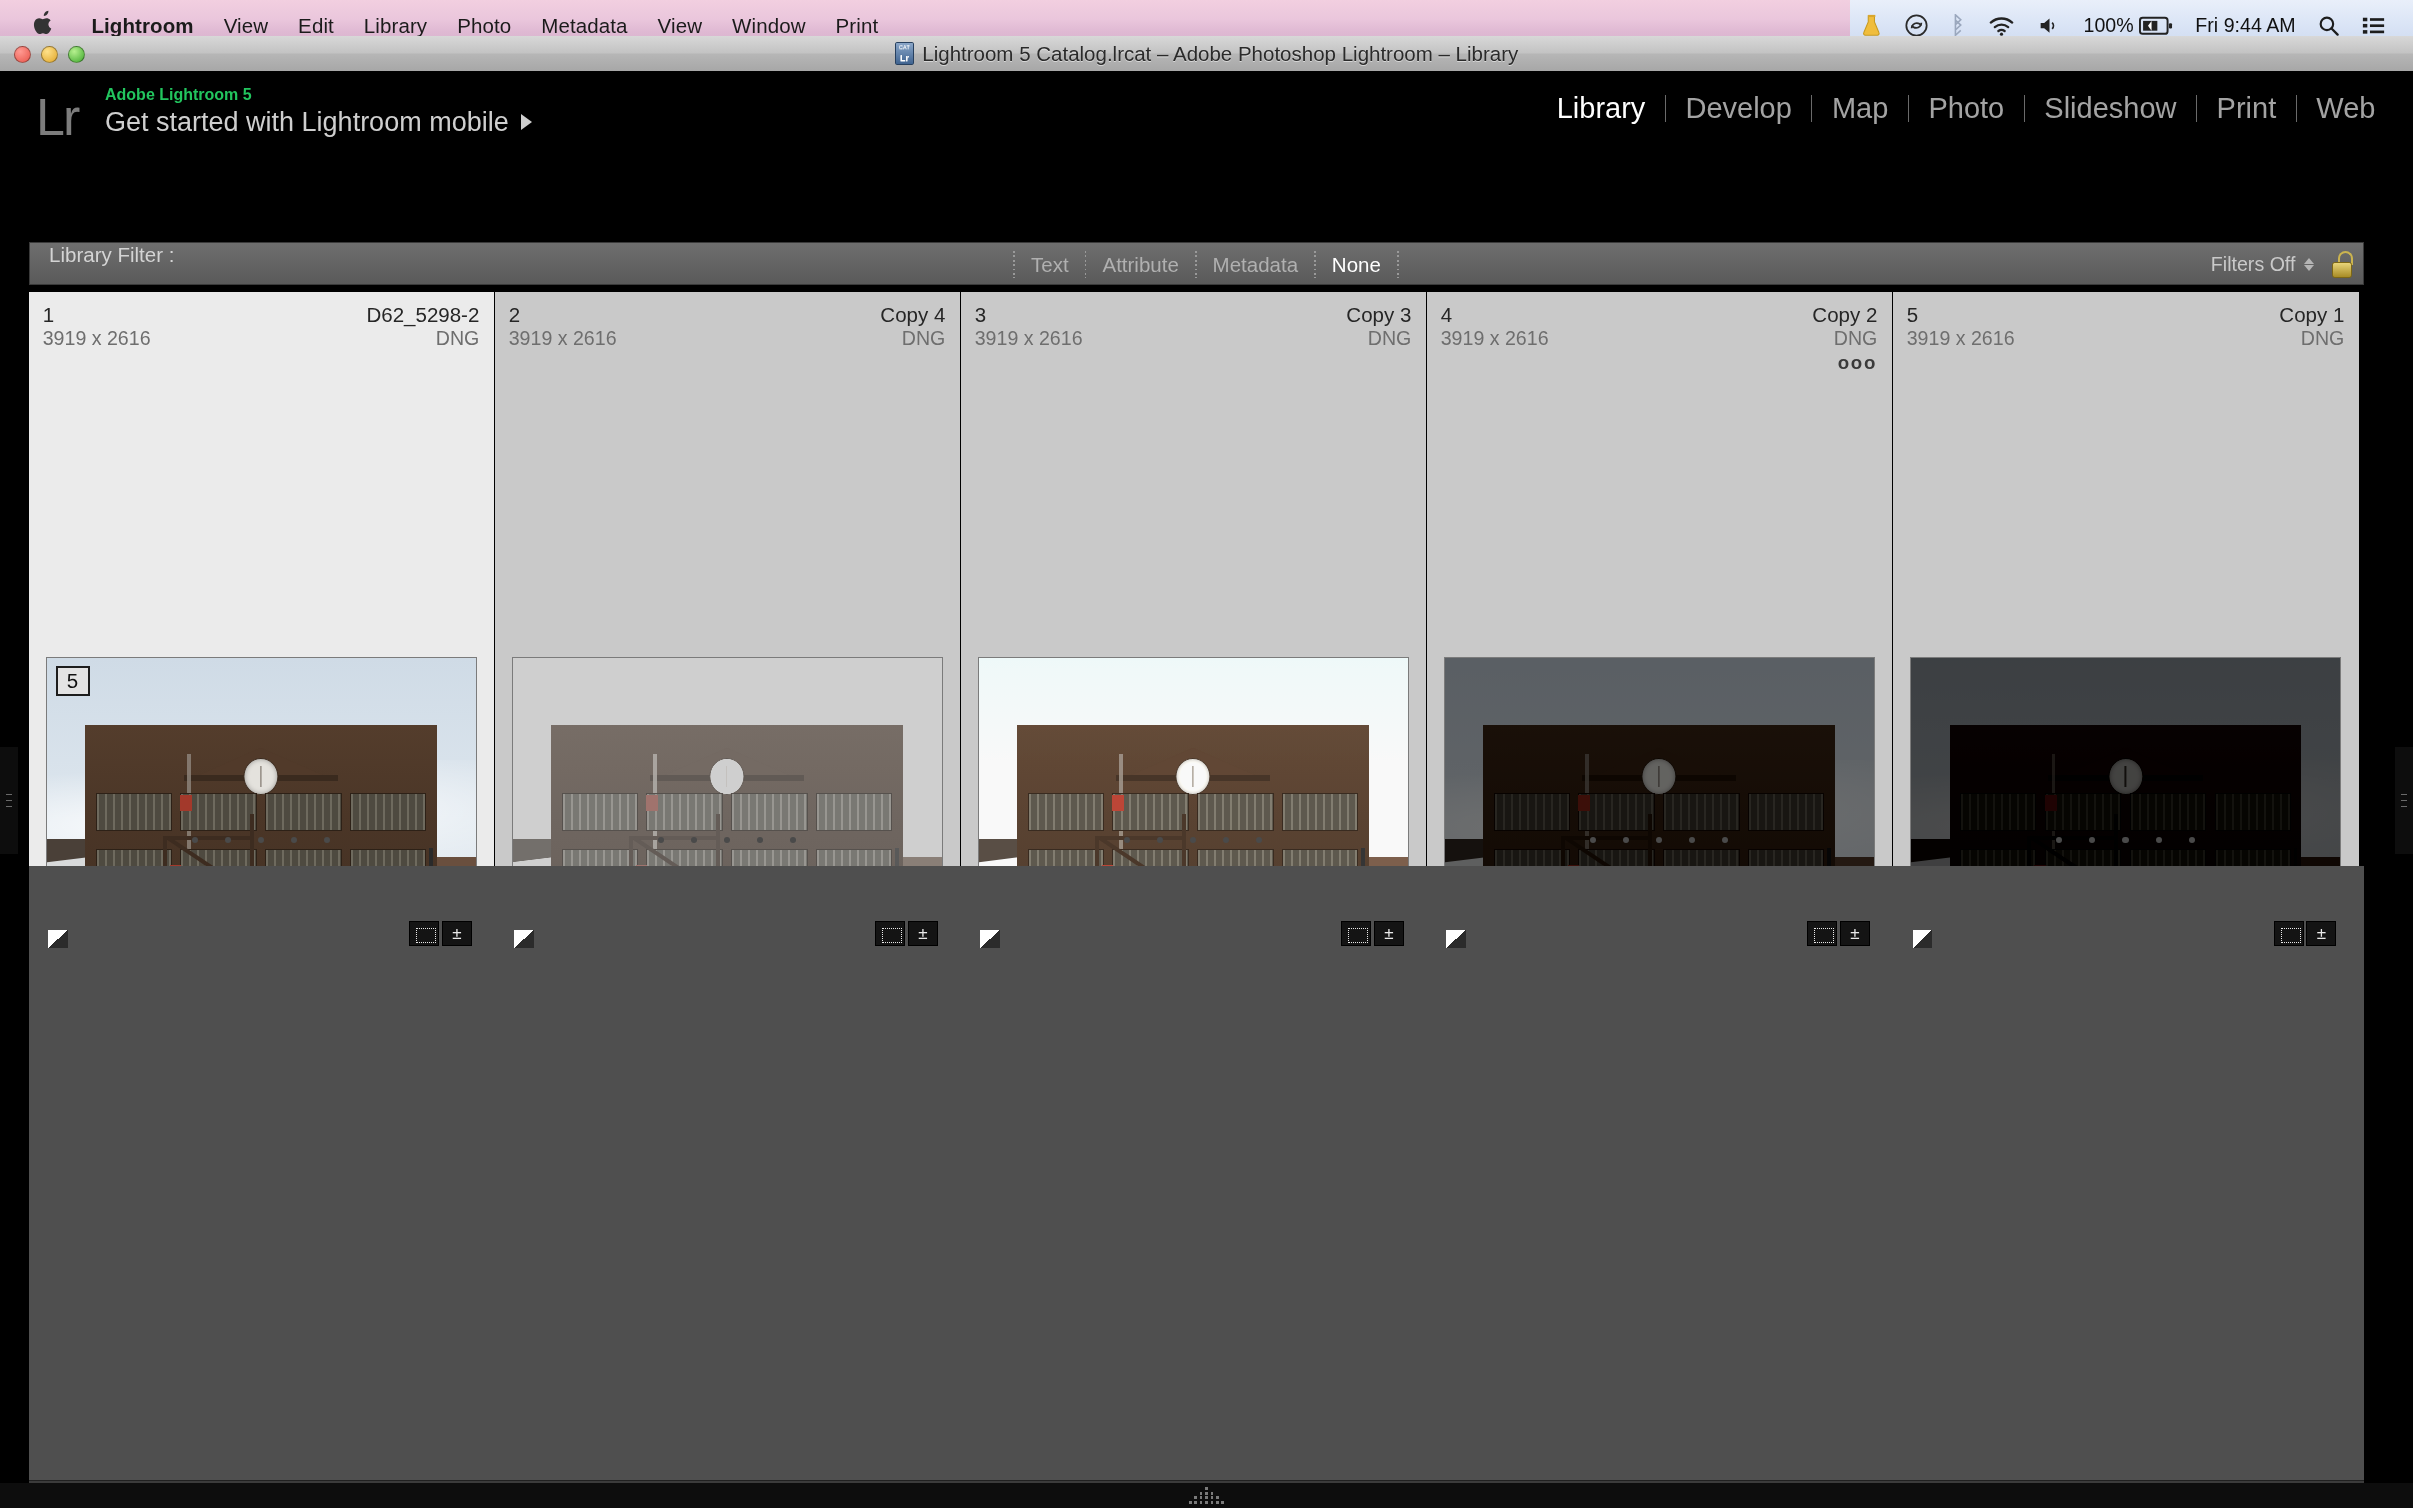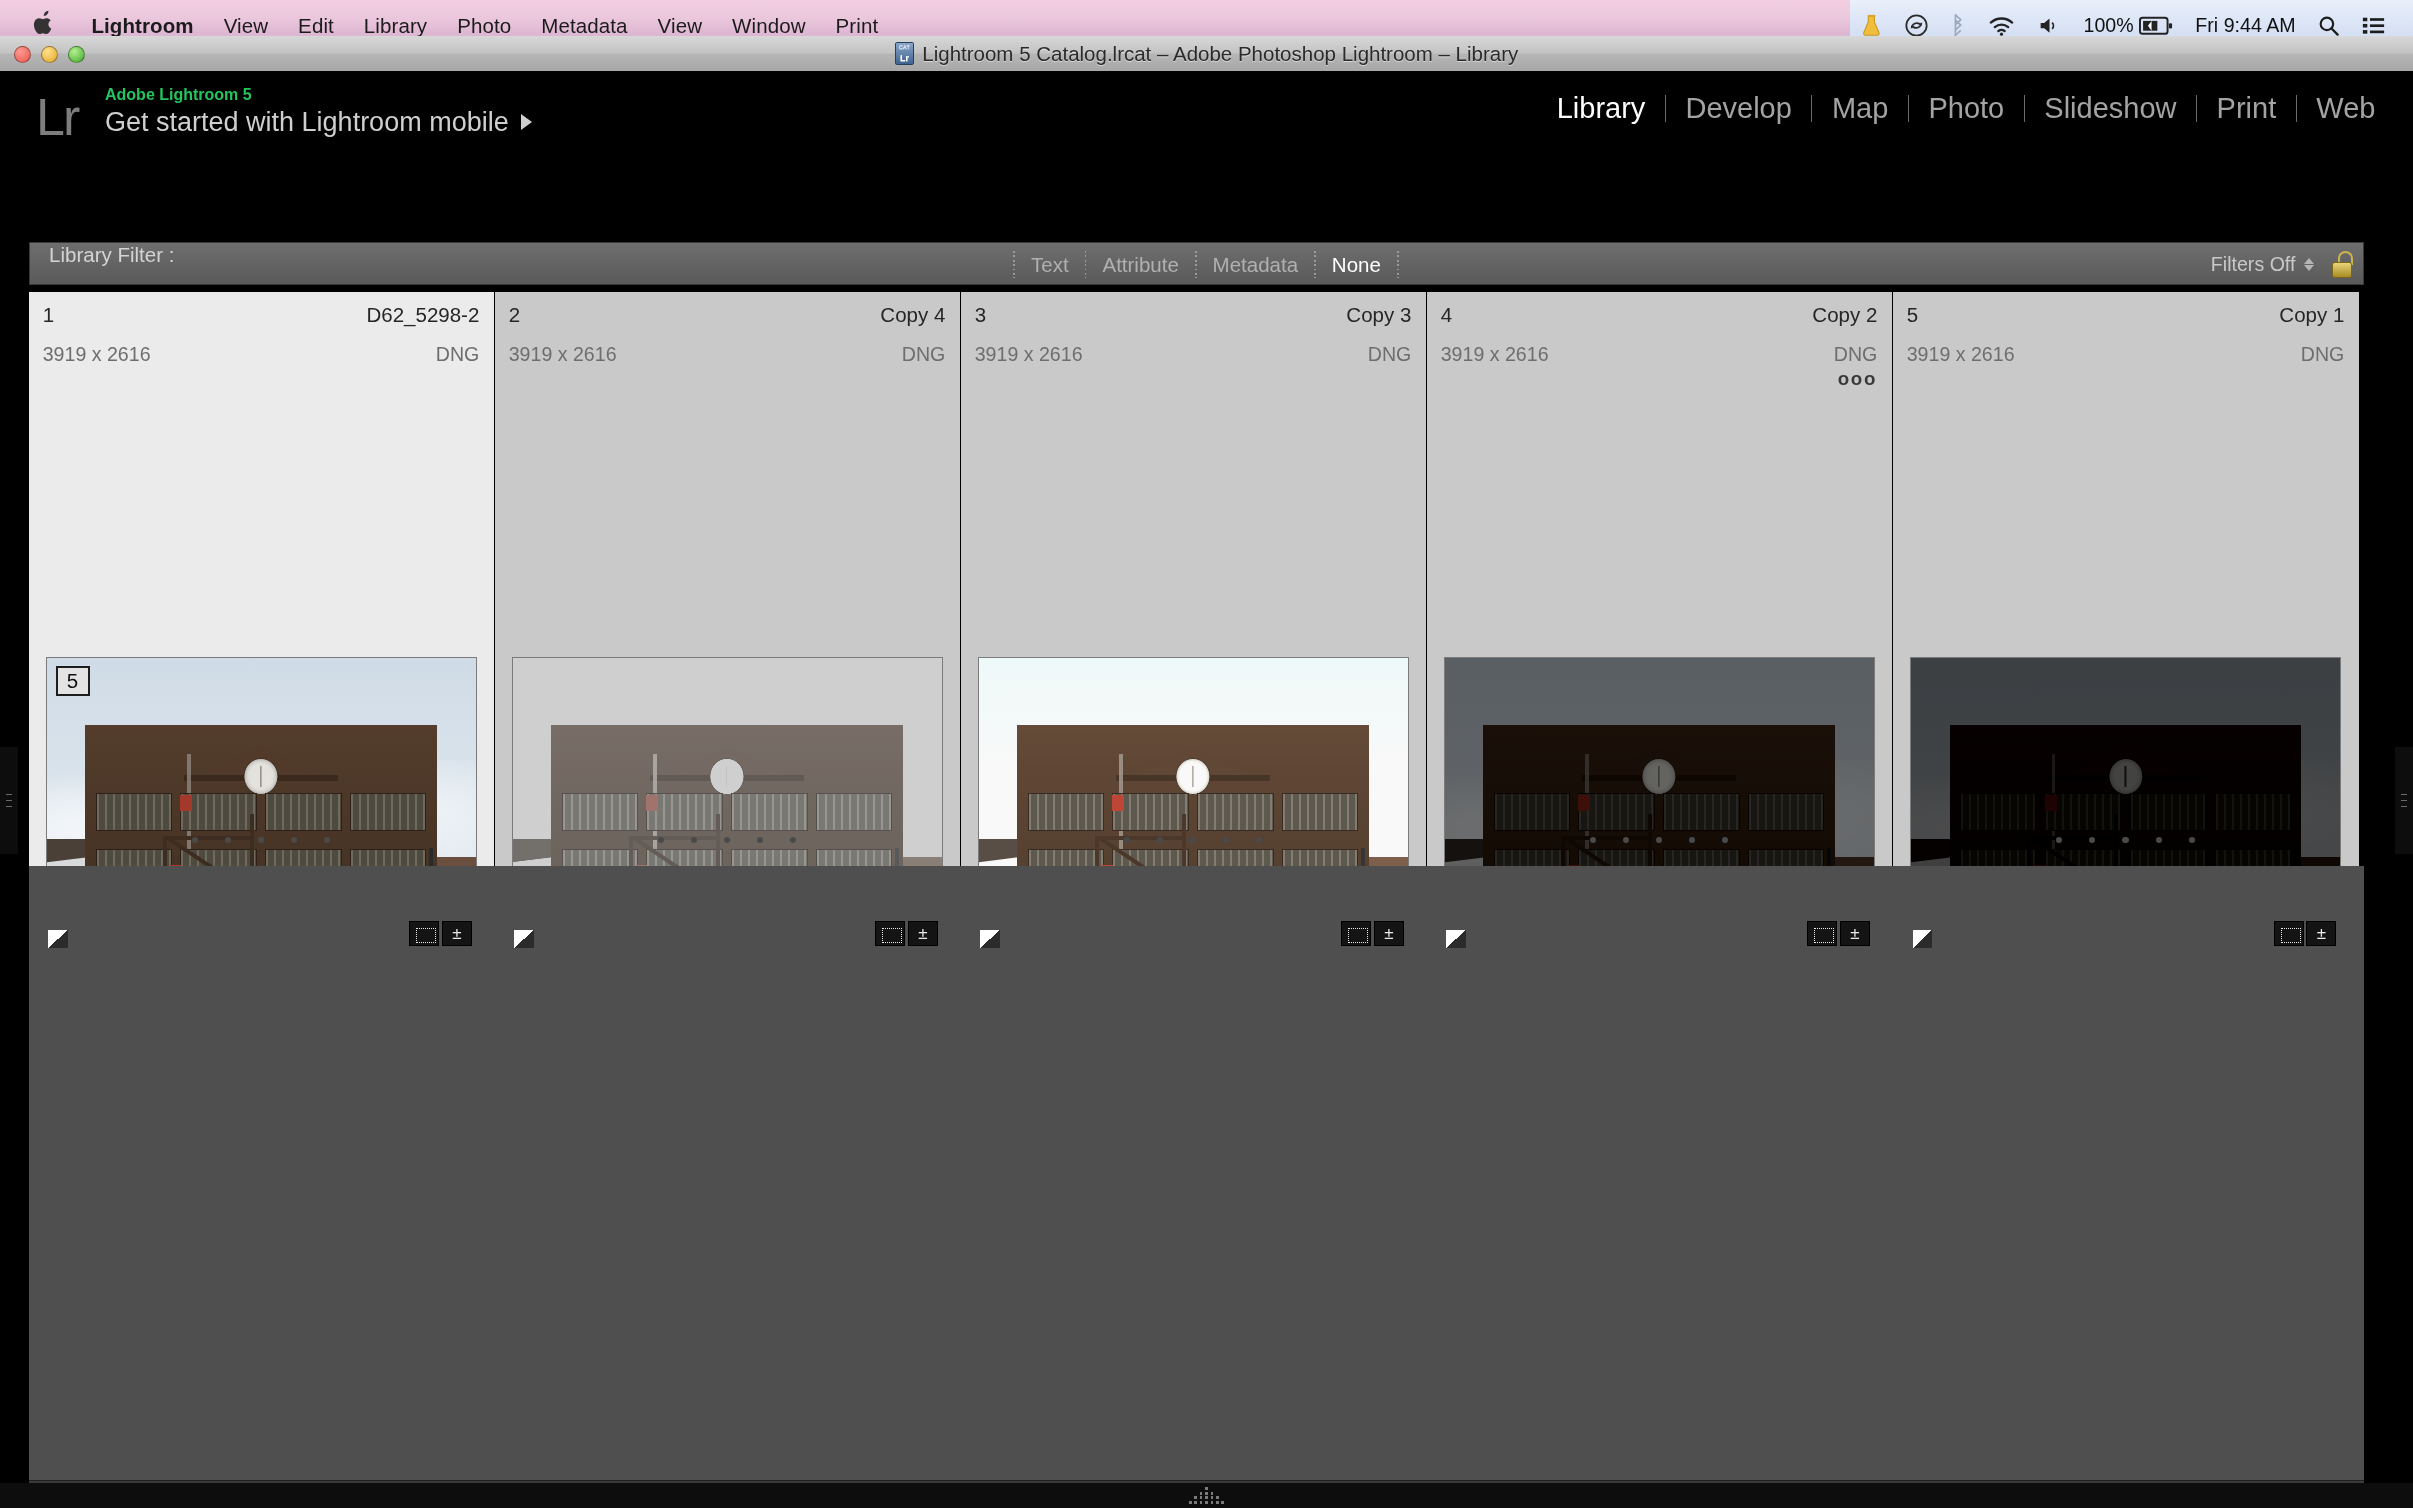--- a/index.html
+++ b/index.html
@@ -91,21 +91,21 @@
   .gridarea{ position:absolute; left:28.5px; top:221px; width:2335px; height:574px; background:#000; display:flex; }
   .cell{ width:466px; height:574px; background:#c9c9c9; position:relative;
      border-right:1.8px solid #000; }
   .cell.selected{ background:#ebebeb; }
   .cell:last-child{ border-right:none; }
   .cell-hdr{ position:absolute; top:0; left:0; right:0; padding:10.7px 14.2px 0 14.2px; }
   .hdr-row{ display:flex; justify-content:space-between; align-items:baseline; }
   .hdr-idx{ font-size:20.5px; color:#262626; }
   .hdr-name{ font-size:20.5px; color:#262626; }
   .hdr-dim{ font-size:19.6px; color:#6e6e6e; }
-  .hdr-fmt{ font-size:19.6px; color:#6e6e6e;margin-top:16px; }
+  .hdr-fmt{ font-size:19.6px; color:#6e6e6e; }
   .hdr-dots{ text-align:right; font-size:18.7px; color:#3a3a3a; letter-spacing:1.8px; line-height:16px;
      margin-top:5.3px; font-weight:bold; }
   .thumb-wrap{ position:absolute; left:0; right:0; top:365px; display:flex; justify-content:center; }
   .thumb{ width:431px; height:294px; border:1.8px solid #7b7b7b; background:#fff; position:relative;
      overflow:hidden; }
   .cell .thumb{ }
   .stack-badge{ position:absolute; left:9px; top:8px; width:34px; height:30px; background:#e3e3e3;
      border:2.7px solid #1d1d1d; display:flex; align-items:center; justify-content:center;
      font-size:20.5px; color:#111; z-index:5; }
   .badges{ position:absolute; right:3.6px; bottom:3.6px; display:flex; gap:2.7px; z-index:5; }

